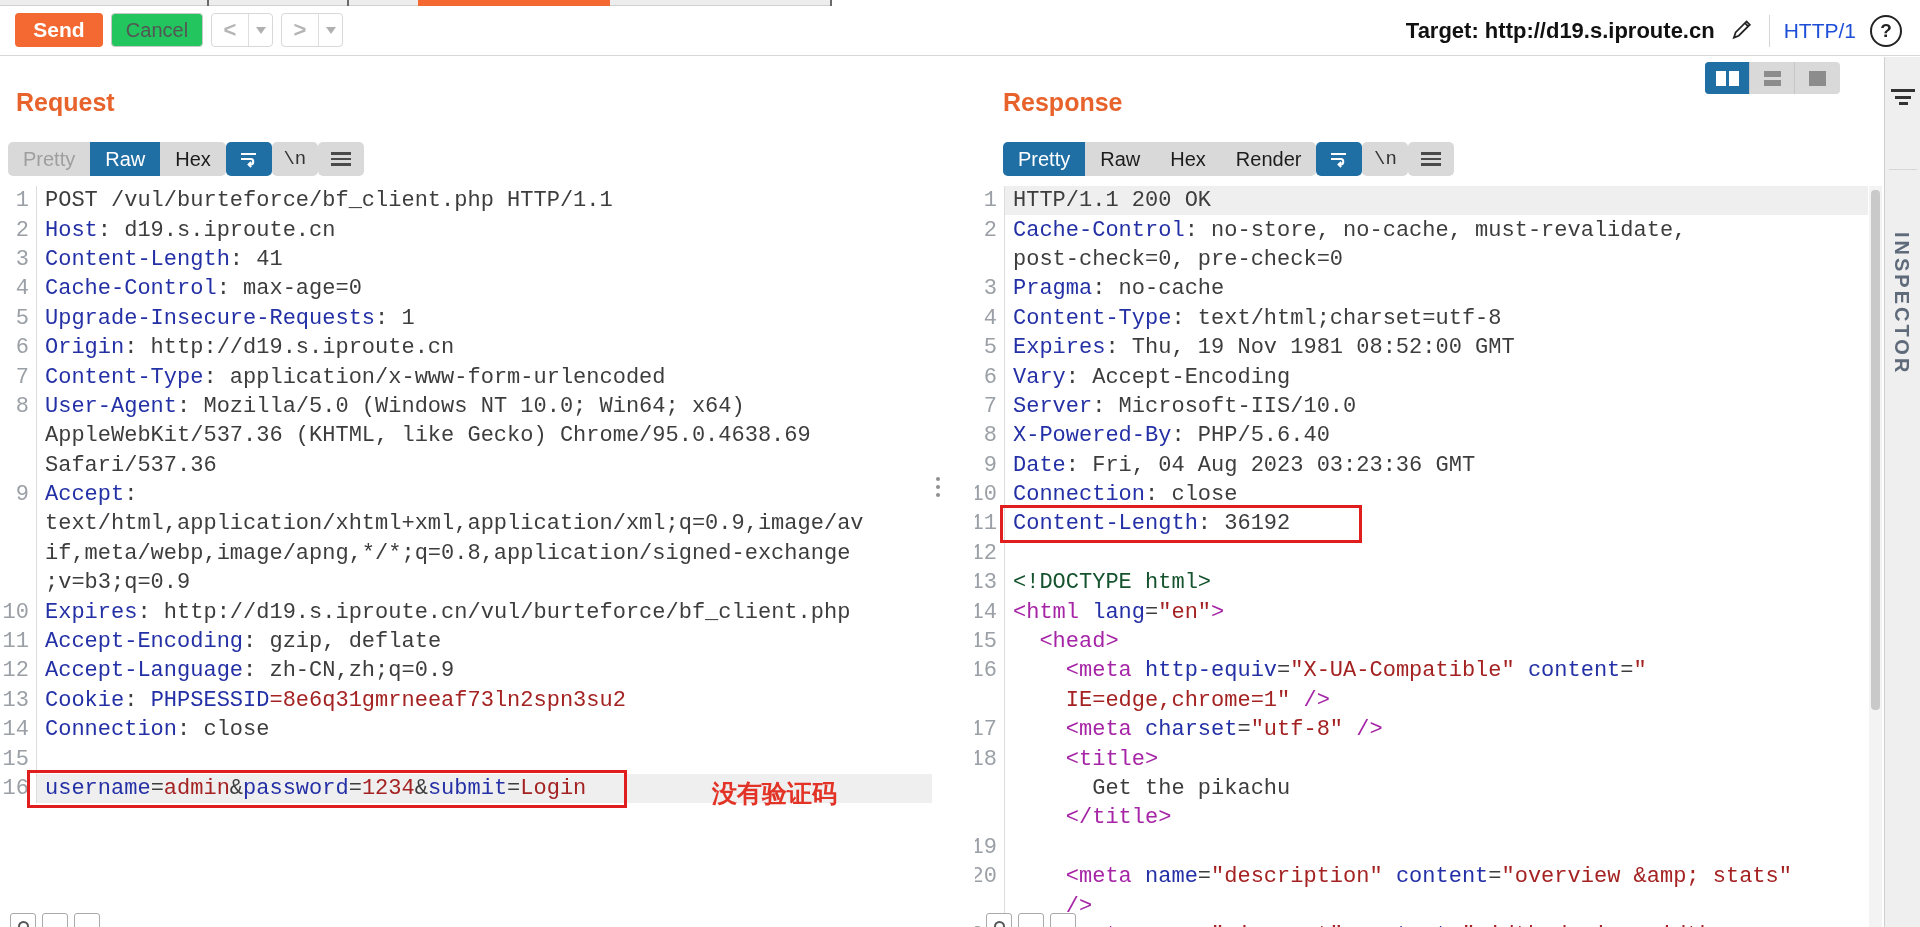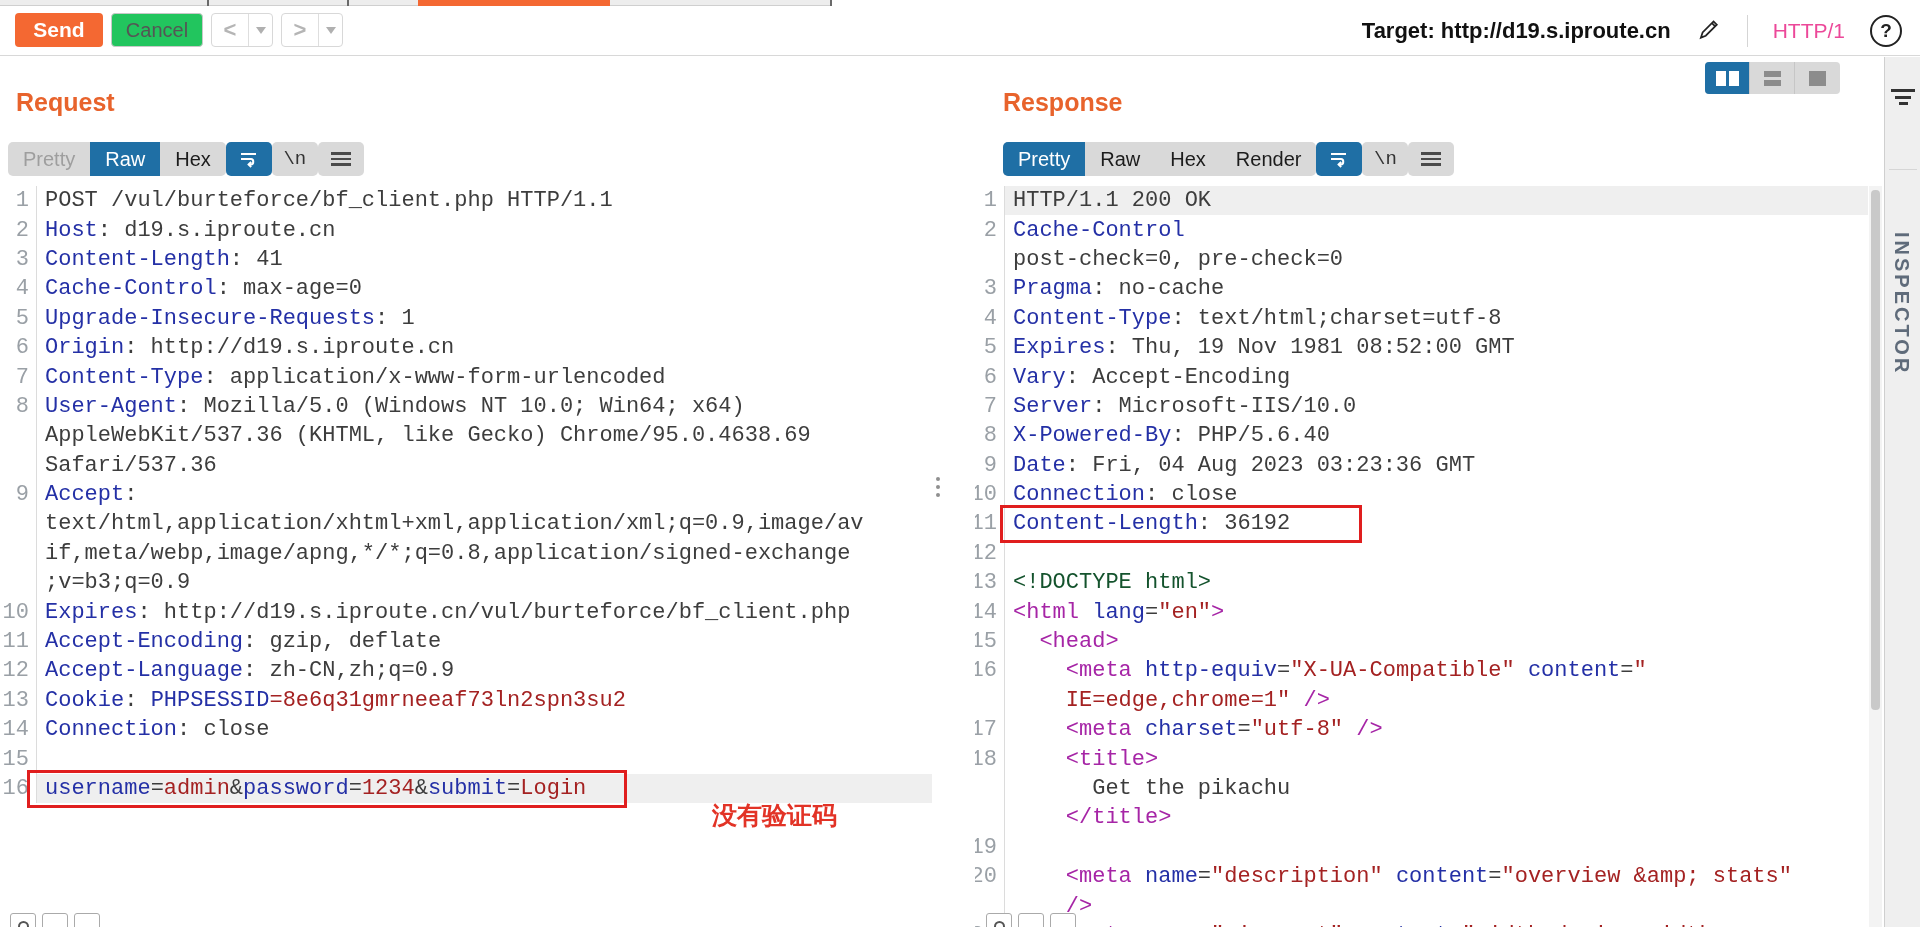--- a/index.html
+++ b/index.html
@@ -16,24 +16,24 @@
   
   #toolbar { position:absolute; left:0; top:6px; width:1920px; height:50px; background:#fff; border-bottom:1px solid #d8d8d8; }
   #toolbar-left { position:absolute; left:15px; top:7px; display:flex; align-items:flex-end; gap:8px; }
   .btn { height:34px; display:flex; align-items:center; justify-content:center; border-radius:4px; cursor:default; }
   #send-btn { width:88px; background:#f46832; color:#fff; font-weight:bold; font-size:21px; }
   #cancel-btn { width:92px; background:#22c55e; border:1px solid #c8c8c8; color:#555; font-size:20px; }
   .split-btn { display:flex; align-items:stretch; height:34px; border:1px solid #d8d8d8; border-radius:4px; background:#fff; color:#b5b5b5; }
   .split-main { width:36px; display:flex; align-items:center; justify-content:center; font-size:22px; font-weight:600; }
   .split-caret { width:24px; display:flex; align-items:center; justify-content:center; border-left:1px solid #dedede; }
   .caret-tri { width:0; height:0; border-left:5px solid transparent; border-right:5px solid transparent; border-top:7px solid #b0b0b0; }
-  #toolbar-right { position:absolute; right:18px; top:7px; height:36px; display:flex; align-items:center; gap:25px; }
+  #toolbar-right { position:absolute; right:18px; top:7px; height:36px; display:flex; align-items:center; gap:14px; }
   #target-label { font-size:22px; font-weight:bold; color:#111; }
   .v-div { width:1px; height:32px; background:#d5d5d5; }
-  #http-version { font-size:21px; color:#ec4899; }
+  #http-version { font-size:21px; color:#1d4ed8; }
   #help-circle { width:32px; height:32px; border:2.5px solid #222; border-radius:50%; display:flex; align-items:center; justify-content:center; font-size:19px; font-weight:bold; color:#222; }
 
   
   .panel-title { position:absolute; top:88px; font-size:25px; font-weight:bold; color:#e8632c; }
   #req-title { left:16px; } #res-title { left:1003px; }
 
   
   .tabrow { position:absolute; top:142px; display:flex; align-items:center; gap:0; }
   #req-tabrow { left:8px; } #res-tabrow { left:1003px; }
   .tabseg { display:flex; background:#d9d9d9; border-radius:5px; overflow:hidden; height:34px; }
@@ -65,21 +65,21 @@
          color:#9aa0a6; border-right:1px solid #dcdcdc; padding-right:7px; }
   #req-editor .gut { width:37px; } #res-editor .gut { width:30px; }
   .cnt { flex:1 1 auto; height:100%; display:flex; align-items:center; padding-left:8px; }
   .cnt.hl { background:#efefef; }
   .sg-t { color:#3d3d3d; } .sg-b { color:#2430a6; } .sg-r { color:#a42222; }
   .sg-m { color:#a625a6; } .sg-g { color:#14532d; }
 
   
   #req-red-box { position:absolute; left:27px; top:770px; width:600px; height:38px; border:3px solid #e01e1e; pointer-events:none; }
   #res-red-box { position:absolute; left:1000px; top:505px; width:362px; height:38px; border:3px solid #e01e1e; pointer-events:none; }
-  #no-captcha { position:absolute; left:712px; top:799px; font-size:25px; font-weight:600; color:#e23326; }
+  #no-captcha { position:absolute; left:712px; top:777px; font-size:25px; font-weight:600; color:#e23326; }
   #splitter-dots { position:absolute; left:935px; top:477px; width:6px; }
   #splitter-dots i { display:block; width:4px; height:4px; border-radius:50%; background:#8f8f8f; margin:0 auto 4px; }
 
   
   #res-scrollbar { position:absolute; left:1869px; top:186px; width:13px; height:741px; background:#f3f3f3; }
   #res-scroll-thumb { position:absolute; left:2px; top:4px; width:9px; height:520px; background:#c9c9c9; border-radius:4px; }
 
   
   #inspector { position:absolute; left:1884px; top:57px; width:36px; height:870px; background:#efefef; border-left:1px solid #cfcfcf; }
   #filter-icon { position:absolute; left:6px; top:32px; }
@@ -223,21 +223,21 @@
     <div class="crow"><span class="gut">10</span><span class="cnt"><span class="sg-b">Expires</span><span class="sg-t">: http://d19.s.iproute.cn/vul/burteforce/bf_client.php</span></span></div>
     <div class="crow"><span class="gut">11</span><span class="cnt"><span class="sg-b">Accept-Encoding</span><span class="sg-t">: gzip, deflate</span></span></div>
     <div class="crow"><span class="gut">12</span><span class="cnt"><span class="sg-b">Accept-Language</span><span class="sg-t">: zh-CN,zh;q=0.9</span></span></div>
     <div class="crow"><span class="gut">13</span><span class="cnt"><span class="sg-b">Cookie</span><span class="sg-t">: </span><span class="sg-b">PHPSESSID</span><span class="sg-r">=8e6q31gmrneeaf73ln2spn3su2</span></span></div>
     <div class="crow"><span class="gut">14</span><span class="cnt"><span class="sg-b">Connection</span><span class="sg-t">: close</span></span></div>
     <div class="crow"><span class="gut">15</span><span class="cnt"></span></div>
     <div class="crow"><span class="gut">16</span><span class="cnt hl"><span class="sg-b">username</span><span class="sg-t">=</span><span class="sg-r">admin</span><span class="sg-t">&amp;</span><span class="sg-b">password</span><span class="sg-t">=</span><span class="sg-r">1234</span><span class="sg-t">&amp;</span><span class="sg-b">submit</span><span class="sg-t">=</span><span class="sg-r">Login</span></span></div>
   </div>
 <div id="res-editor" class="editor">
     <div class="crow"><span class="gut">1</span><span class="cnt hl"><span class="sg-t">HTTP/1.1 200 OK</span></span></div>
-    <div class="crow"><span class="gut">2</span><span class="cnt"><span class="sg-b">Cache-Control</span></span></div>
+    <div class="crow"><span class="gut">2</span><span class="cnt"><span class="sg-b">Cache-Control</span><span class="sg-t">: no-store, no-cache, must-revalidate,</span></span></div>
     <div class="crow"><span class="gut"></span><span class="cnt"><span class="sg-t">post-check=0, pre-check=0</span></span></div>
     <div class="crow"><span class="gut">3</span><span class="cnt"><span class="sg-b">Pragma</span><span class="sg-t">: no-cache</span></span></div>
     <div class="crow"><span class="gut">4</span><span class="cnt"><span class="sg-b">Content-Type</span><span class="sg-t">: text/html;charset=utf-8</span></span></div>
     <div class="crow"><span class="gut">5</span><span class="cnt"><span class="sg-b">Expires</span><span class="sg-t">: Thu, 19 Nov 1981 08:52:00 GMT</span></span></div>
     <div class="crow"><span class="gut">6</span><span class="cnt"><span class="sg-b">Vary</span><span class="sg-t">: Accept-Encoding</span></span></div>
     <div class="crow"><span class="gut">7</span><span class="cnt"><span class="sg-b">Server</span><span class="sg-t">: Microsoft-IIS/10.0</span></span></div>
     <div class="crow"><span class="gut">8</span><span class="cnt"><span class="sg-b">X-Powered-By</span><span class="sg-t">: PHP/5.6.40</span></span></div>
     <div class="crow"><span class="gut">9</span><span class="cnt"><span class="sg-b">Date</span><span class="sg-t">: Fri, 04 Aug 2023 03:23:36 GMT</span></span></div>
     <div class="crow"><span class="gut">10</span><span class="cnt"><span class="sg-b">Connection</span><span class="sg-t">: close</span></span></div>
     <div class="crow"><span class="gut">11</span><span class="cnt"><span class="sg-b">Content-Length</span><span class="sg-t">: 36192</span></span></div>

